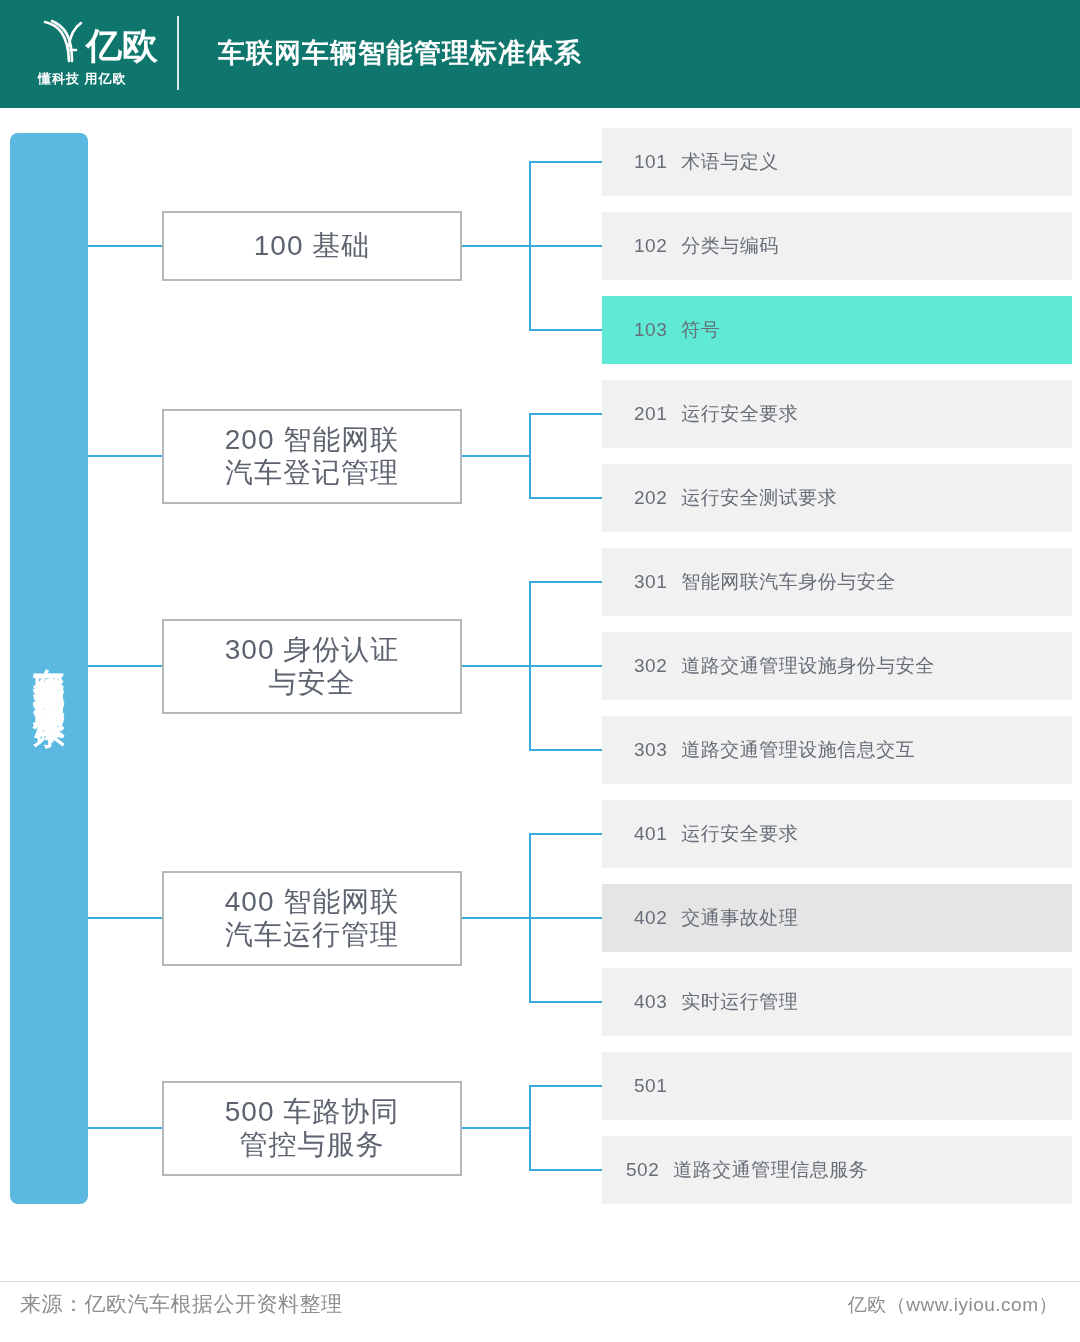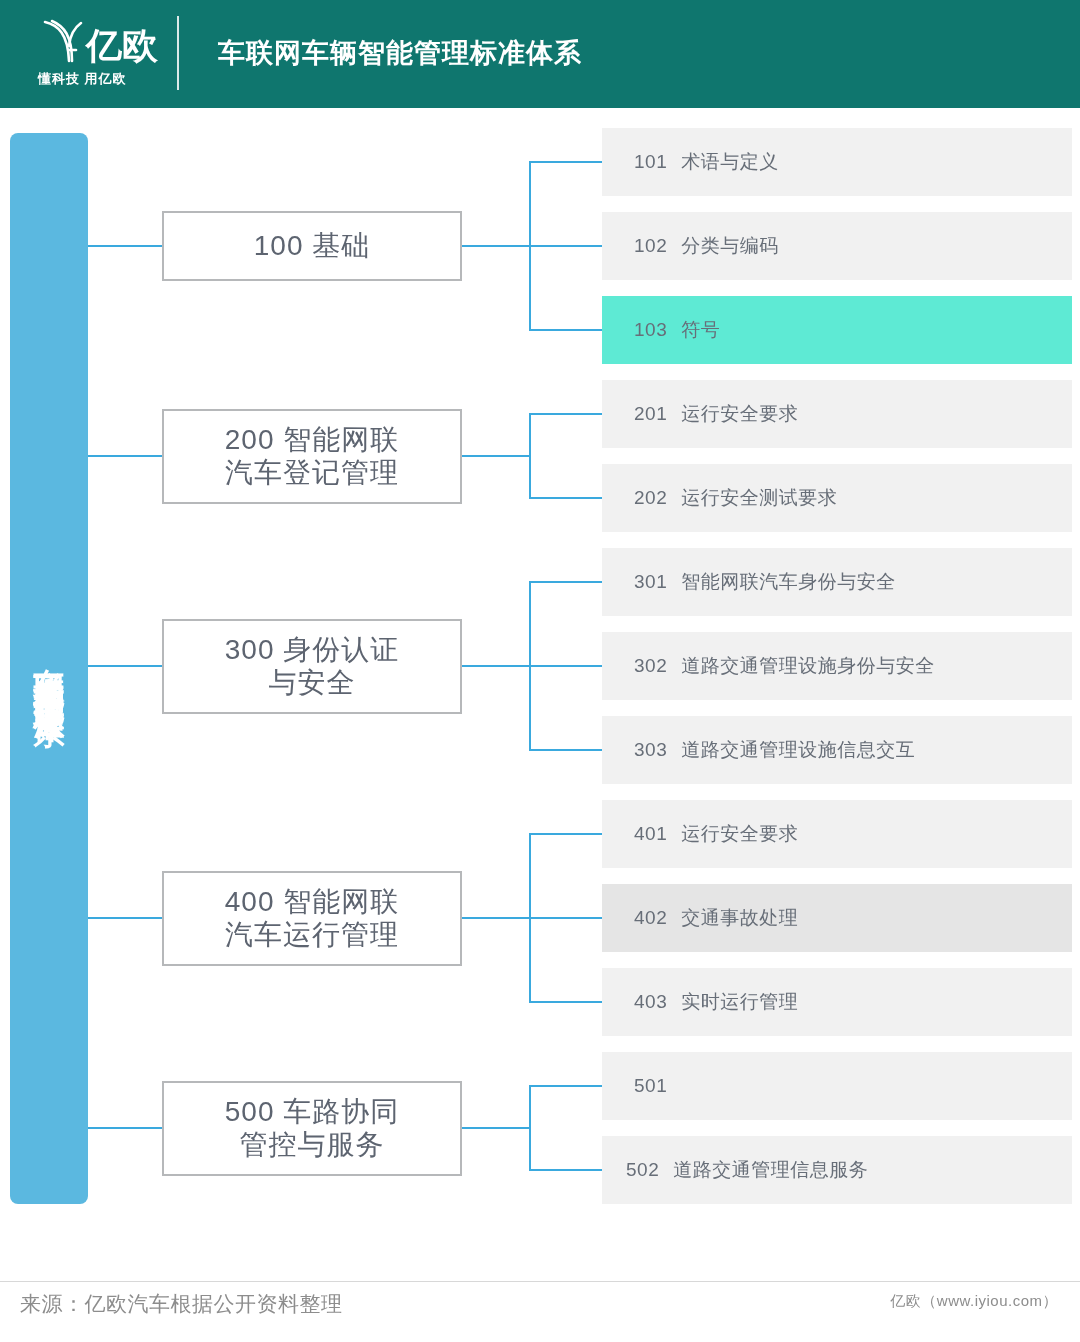--- a/index.html
+++ b/index.html
@@ -88,21 +88,21 @@
   .footer-rule{
     position:absolute;left:0;top:1281px;width:1080px;height:1px;
     background:#d8d8d8;
   }
   .footer-left{
     position:absolute;left:20px;top:1290px;
     color:#8d8d8d;font-size:21px;letter-spacing:.5px;
   }
   .footer-right{
     position:absolute;right:22px;top:1292px;
-    color:#8d8d8d;font-size:15px;letter-spacing:.5px;
+    color:#8d8d8d;font-size:19px;letter-spacing:.5px;
   }
 </style>
 </head>
 <body>
 
 <div class="header">
 
   <div class="logo-wrap">
     <div class="logo-mark">
       <svg width="120" height="54" viewBox="0 0 120 54" xmlns="http://www.w3.org/2000/svg">

